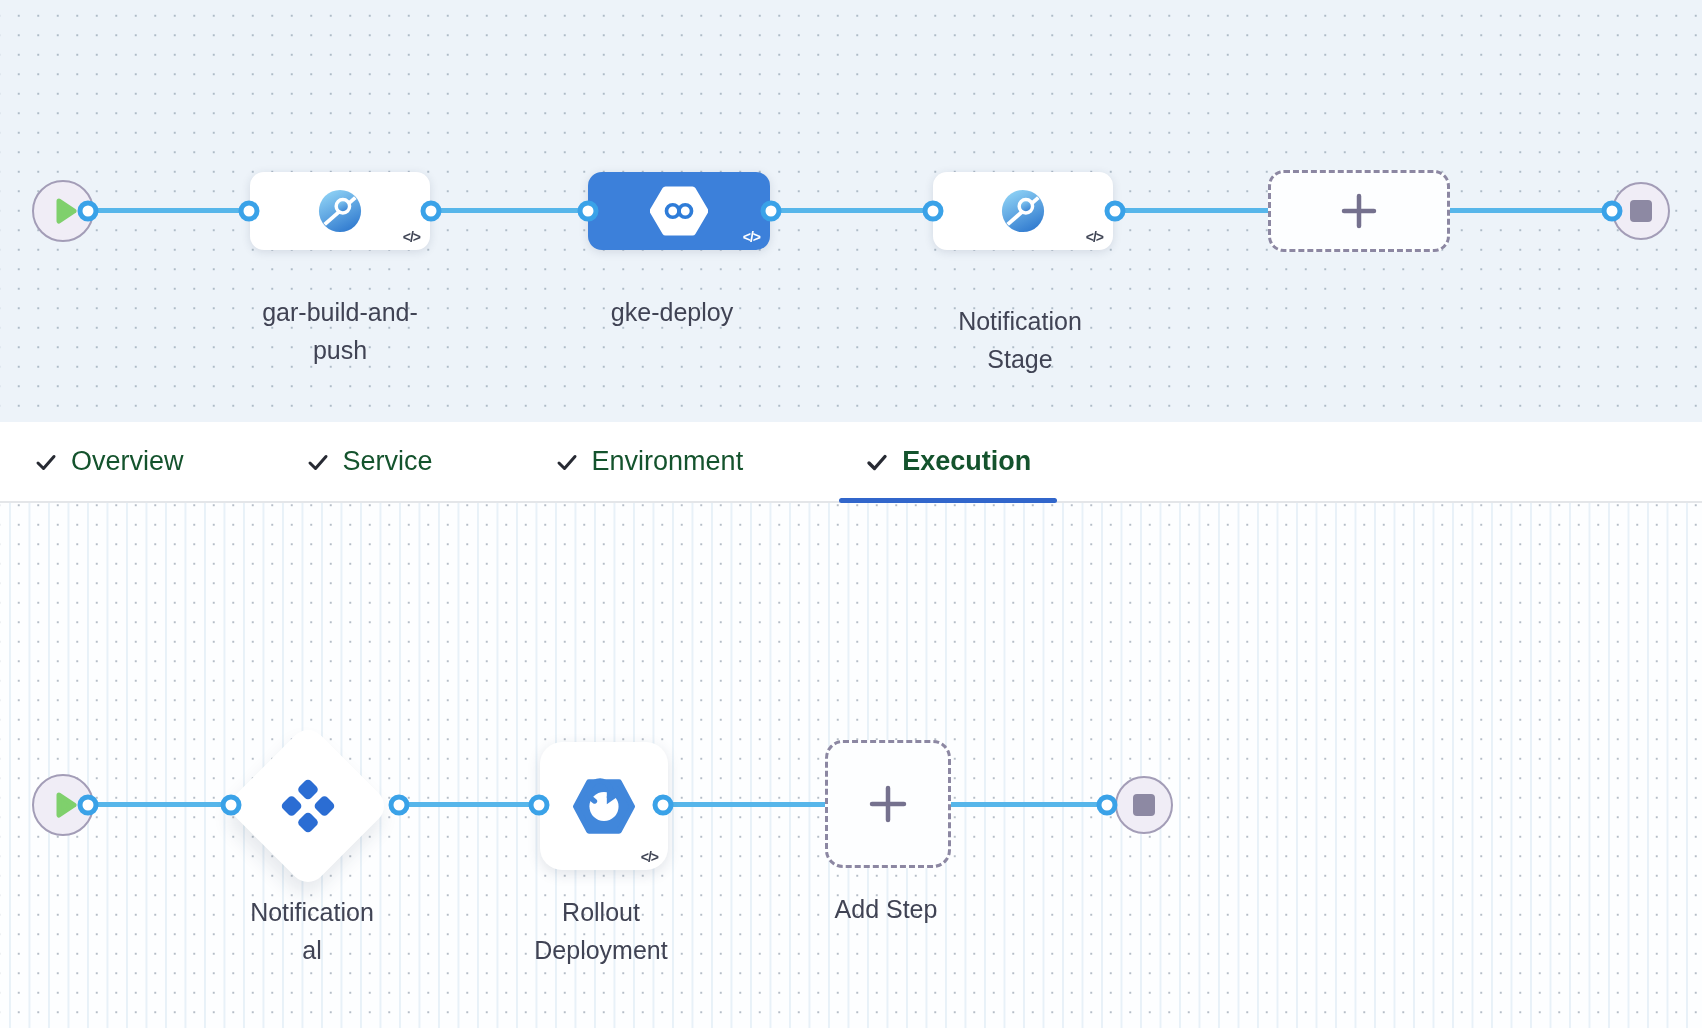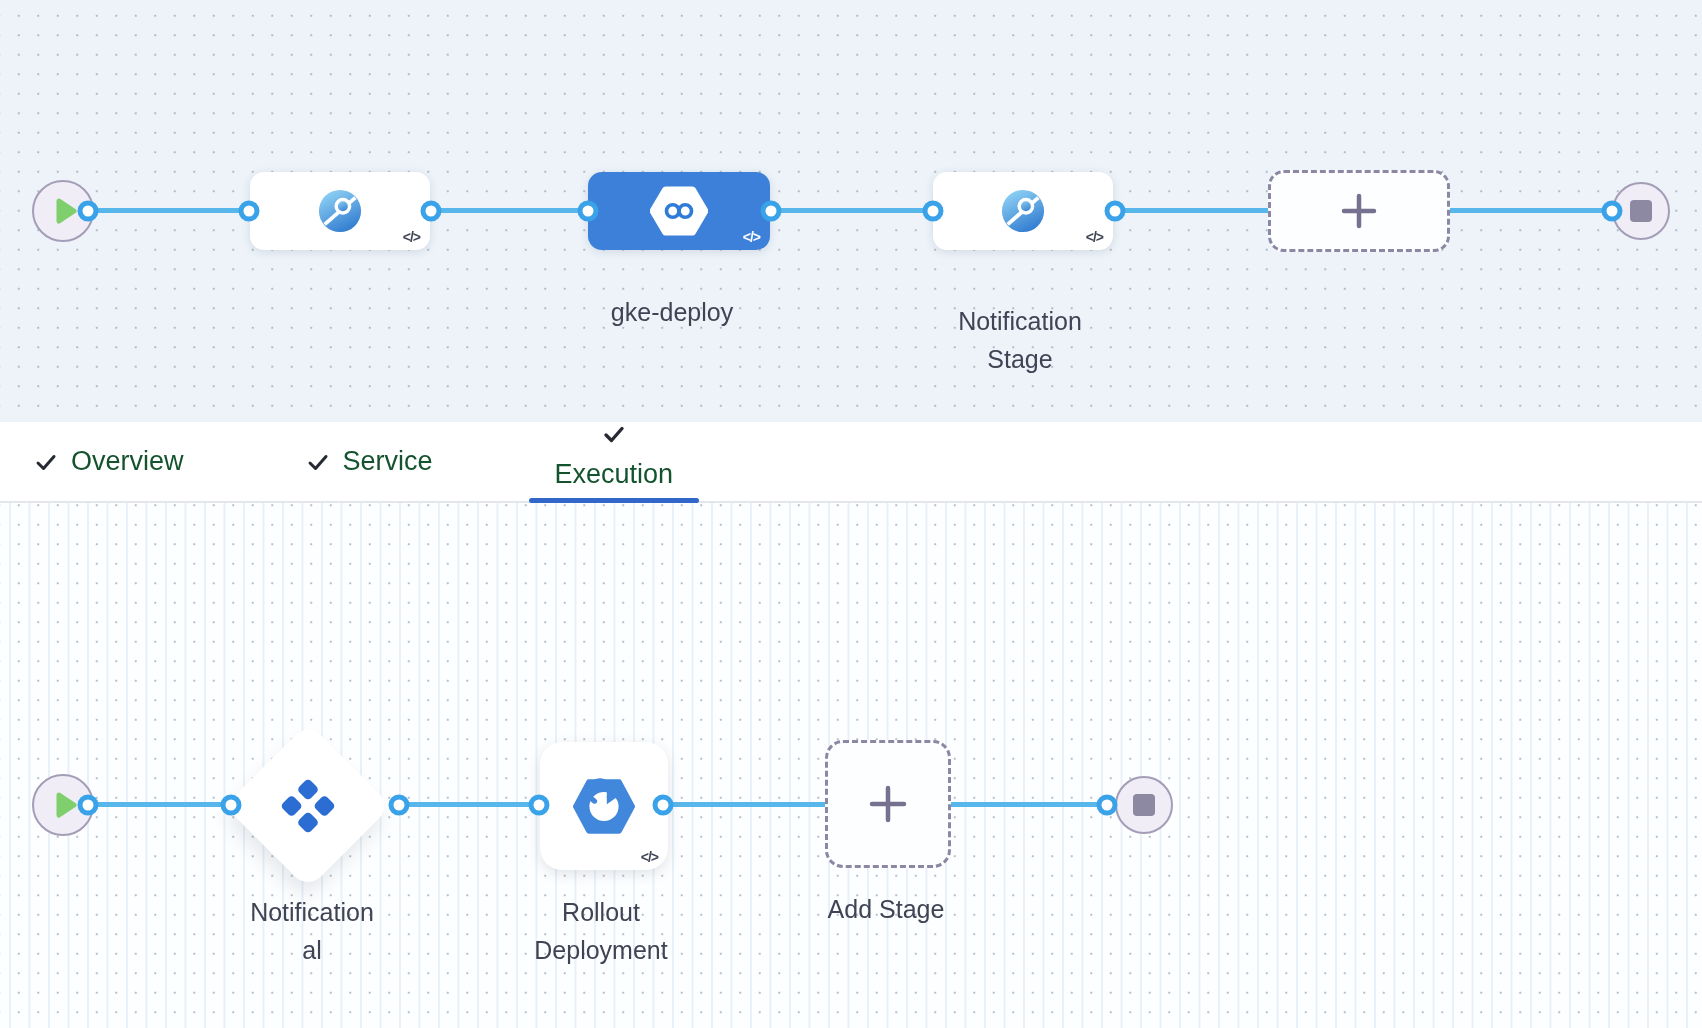--- a/index.html
+++ b/index.html
@@ -27,21 +27,21 @@
   
   .tabbar{
     position:absolute;left:0;top:422px;width:1702px;height:81px;
     background:#fff;border-bottom:2px solid #e4e6e9;
     display:flex;align-items:stretch;padding-left:8px;gap:70px;z-index:5;
   }
   .tab{
     position:relative;display:flex;align-items:center;gap:13px;
     padding:0 26px;font-size:27px;color:#14532d;cursor:pointer;
   }
-  .tab.active{font-weight:400;flex-direction:column;}
+  .tab.active{font-weight:700;}
   .tab.active::after{
     content:"";position:absolute;left:0;right:0;bottom:-2px;height:5px;
     background:#3166cb;border-radius:4px;
   }
   .tab .check{flex:0 0 auto;display:flex;}
 
   
   .edge{position:absolute;height:5px;background:#57b6ea;border-radius:3px;z-index:1;}
   .port{
     position:absolute;width:21px;height:21px;border-radius:50%;
@@ -163,20 +163,22 @@
 
     <div class="port" style="left:88px;top:211px"></div>
     <div class="port" style="left:249px;top:211px"></div>
     <div class="port" style="left:431px;top:211px"></div>
     <div class="port" style="left:588px;top:211px"></div>
     <div class="port" style="left:771px;top:211px"></div>
     <div class="port" style="left:933px;top:211px"></div>
     <div class="port" style="left:1115px;top:211px"></div>
     <div class="port" style="left:1612px;top:211px"></div>
 
+    <div class="node-label" style="left:210px;top:293px">gar-build-and-
+push</div>
     <div class="node-label" style="left:542px;top:293px">gke-deploy</div>
     <div class="node-label" style="left:890px;top:302px">Notification
 Stage</div>
   </div>
 
   <div class="tabbar">
     <div class="tab">
       <span class="check">
         <svg width="24" height="24" viewBox="0 0 24 24">
             <path d="M4 13 L9.5 18.5 L20 6.5" stroke="#272a33" stroke-width="3" fill="none" stroke-linecap="round" stroke-linejoin="round"></path>
@@ -184,20 +186,28 @@
       </span>
       <span>Overview</span>
     </div>
     <div class="tab">
       <span class="check">
         <svg width="24" height="24" viewBox="0 0 24 24">
             <path d="M4 13 L9.5 18.5 L20 6.5" stroke="#272a33" stroke-width="3" fill="none" stroke-linecap="round" stroke-linejoin="round"></path>
           </svg>
       </span>
       <span>Service</span>
+    </div>
+    <div class="tab">
+      <span class="check">
+        <svg width="24" height="24" viewBox="0 0 24 24">
+            <path d="M4 13 L9.5 18.5 L20 6.5" stroke="#272a33" stroke-width="3" fill="none" stroke-linecap="round" stroke-linejoin="round"></path>
+          </svg>
+      </span>
+      <span>Environment</span>
     </div>
     <div class="tab active">
       <span class="check">
         <svg width="24" height="24" viewBox="0 0 24 24">
             <path d="M4 13 L9.5 18.5 L20 6.5" stroke="#272a33" stroke-width="3.4" fill="none" stroke-linecap="round" stroke-linejoin="round"></path>
           </svg>
       </span>
       <span>Execution</span>
     </div>
   </div>
@@ -257,16 +267,16 @@
     <div class="port" style="left:231px;top:302px"></div>
     <div class="port" style="left:399px;top:302px"></div>
     <div class="port" style="left:539px;top:302px"></div>
     <div class="port" style="left:663px;top:302px"></div>
     <div class="port" style="left:1107px;top:302px"></div>
 
     <div class="node-label" style="left:182px;top:390px">Notification
 al</div>
     <div class="node-label" style="left:471px;top:390px">Rollout
 Deployment</div>
-    <div class="node-label" style="left:756px;top:387px">Add Stage</div>
+    <div class="node-label" style="left:756px;top:387px">Add Step</div>
   </div>
 
 </div>
 
 </body></html>

